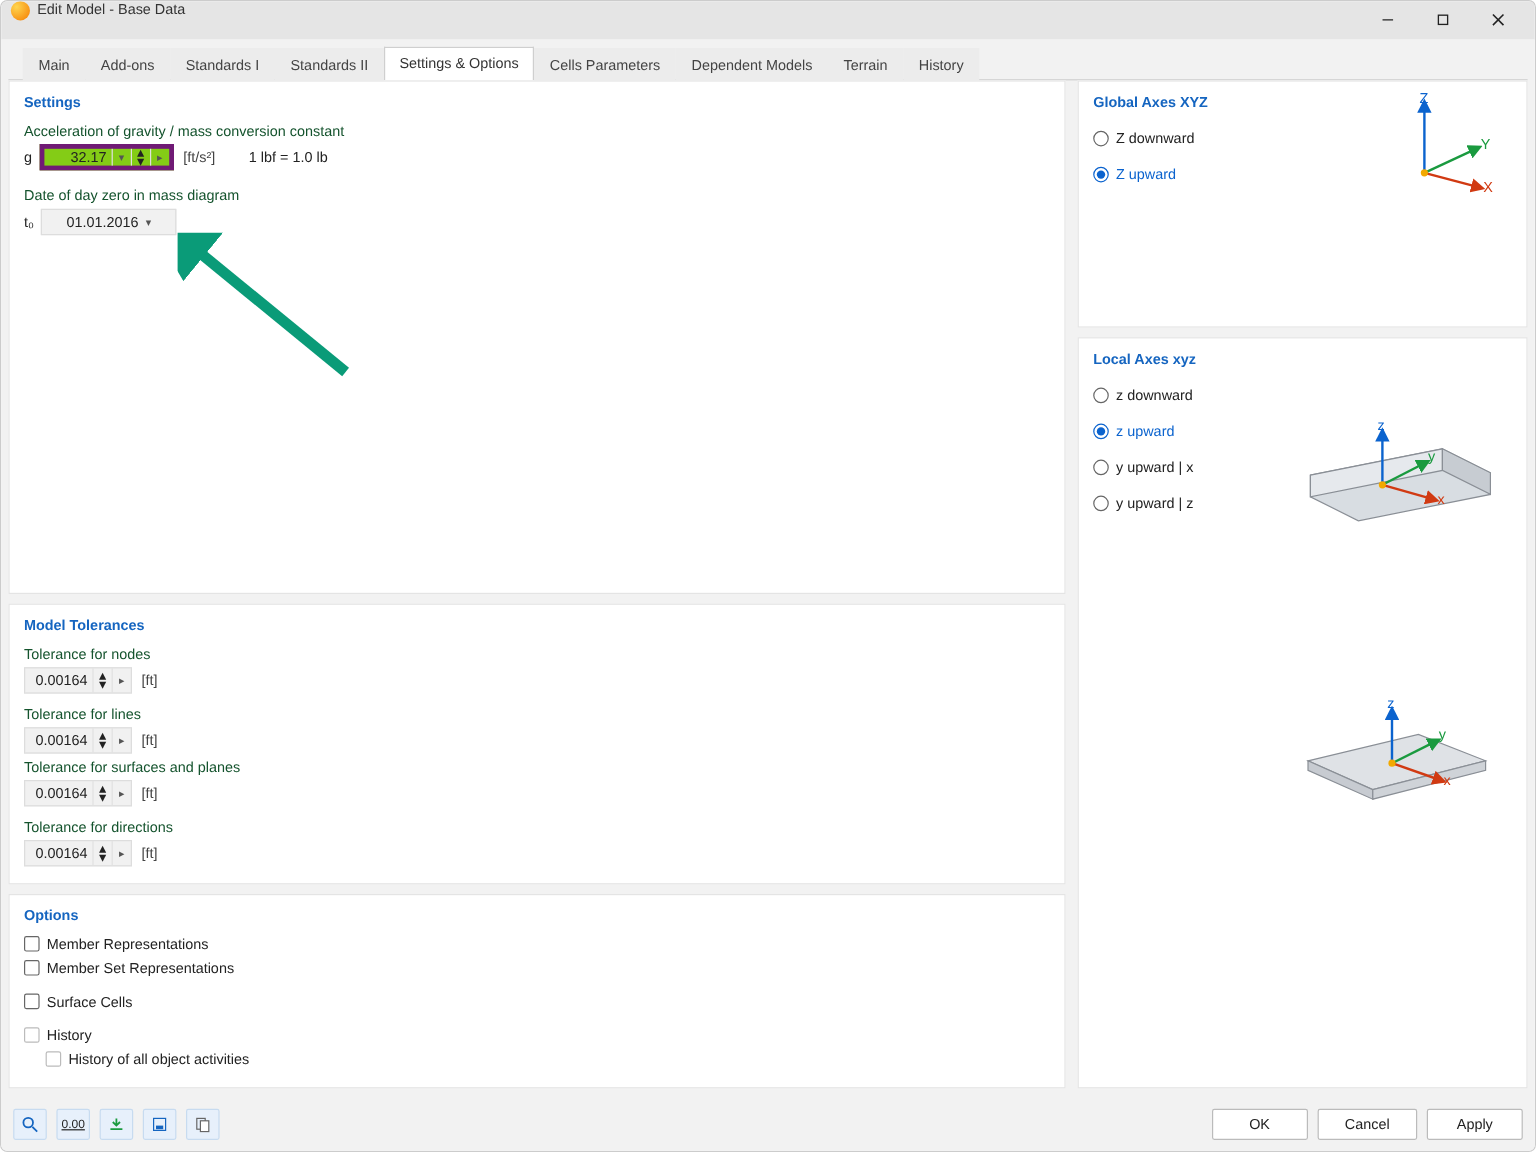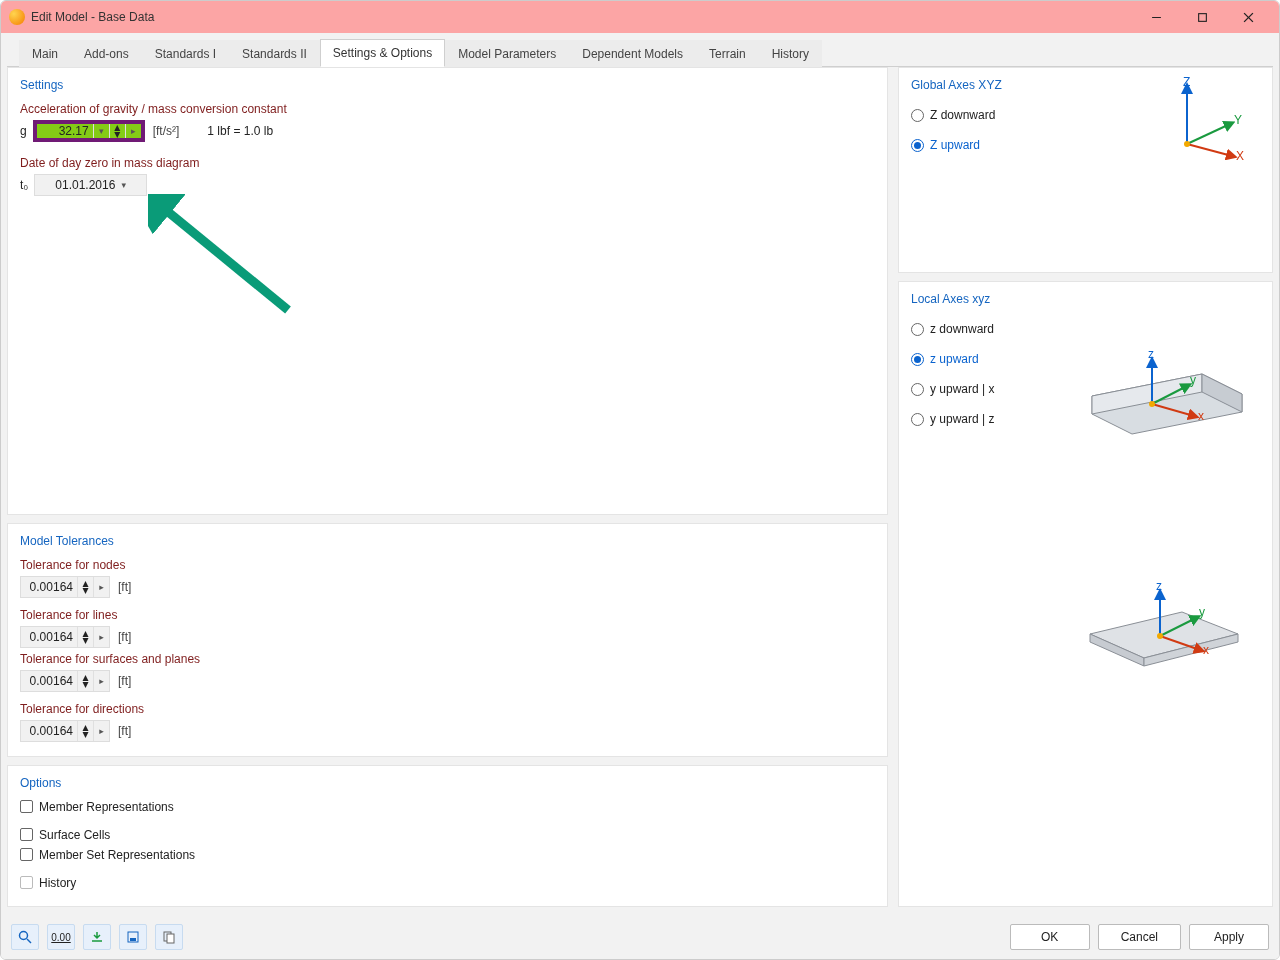--- a/index.html
+++ b/index.html
@@ -1,32 +1,32 @@
 <!DOCTYPE html>
 <html><head>
 <meta charset="utf-8">
 <style>
 *{box-sizing:border-box;margin:0;padding:0;font-family:"Segoe UI",Tahoma,sans-serif;font-size:12px;color:#222}
 body{background:#fff;width:1280px;height:960px;position:relative;overflow:hidden;border:1px solid #ccc;border-radius:6px}
-.titlebar{height:32px;display:flex;align-items:center;padding:0 8px;background:#fca5a5}
+.titlebar{height:32px;display:flex;padding:0 8px;background:#e5e5e5}
 .titlebar .ticon{width:16px;height:16px;margin-right:6px;background:radial-gradient(circle at 30% 30%,#ffd54f,#f57c00);border-radius:50%;display:inline-block}
 .titlebar .title{flex:1;font-size:12px;color:#333}
 .winbtns{display:flex;gap:0}.winbtn{width:46px;height:30px;display:flex;align-items:center;justify-content:center;font-size:14px;color:#222}
 .winbtn svg{width:11px;height:11px}
 .bodywrap{position:absolute;top:32px;left:0;right:0;bottom:0;background:#f2f2f2;padding:4px 6px 48px 6px}
 .tabs{height:30px;display:flex;align-items:flex-end;gap:0;padding-left:12px;border-bottom:1px solid #cfcfcf}
 .tab{padding:6px 12px;background:#ececec;color:#444;border:1px solid transparent;border-bottom:none;position:relative;top:1px;cursor:default}
 .tab.active{background:#fff;border:1px solid #cfcfcf;border-bottom:1px solid #fff;color:#333}
 .content{display:flex;gap:10px;height:calc(100% - 34px);margin-top:0}
 .leftcol{flex:1;display:flex;flex-direction:column;gap:8px}
 .rightcol{width:375px;display:flex;flex-direction:column;gap:8px}
 .panel{background:#fff;border:1px solid #e4e4e4;padding:10px 12px}
-.panel h3{color:#1565c0;font-size:12px;font-weight:400;margin-bottom:10px}
+.panel h3{color:#1565c0;font-size:12px;font-weight:700;margin-bottom:10px}
 .fldrow{display:flex;align-items:center;gap:6px;margin:4px 0}
-.lbl{color:#7f1d1d}
+.lbl{color:#14532d}
 .spin{display:inline-flex;align-items:center;background:#f1f1f1;border:1px solid #ddd;height:22px}
 .spin input{width:56px;text-align:right;padding:0 4px;border:none;background:transparent;font-size:12px}
 .spin .chev,.spin .ud,.spin .tri{width:16px;height:100%;display:flex;align-items:center;justify-content:center;border-left:1px solid #e0e0e0;font-size:9px;color:#555}
 .spin .ud{flex-direction:column;font-size:7px;line-height:7px}
 .unit{color:#444;margin-left:2px}
 .datebox{display:inline-flex;align-items:center;background:#f1f1f1;border:1px solid #ddd;height:22px;padding:0 20px;gap:6px}
 .datebox .dv{font-size:12px}
 .radio{display:flex;align-items:center;gap:6px;margin:16px 0}
 .radio .rdot{width:13px;height:13px;border:1.5px solid #666;border-radius:50%;display:inline-flex;align-items:center;justify-content:center}
 .radio.sel .rdot{border-color:#0b63ce}
@@ -72,21 +72,21 @@
   </div>
 </div>
 
 <div class="bodywrap">
   <div class="tabs">
     <div class="tab">Main</div>
     <div class="tab">Add-ons</div>
     <div class="tab">Standards I</div>
     <div class="tab">Standards II</div>
     <div class="tab active">Settings &amp; Options</div>
-    <div class="tab">Model Parameters</div>
+    <div class="tab">Cells Parameters</div>
     <div class="tab">Dependent Models</div>
     <div class="tab">Terrain</div>
     <div class="tab">History</div>
   </div>
 
   <div class="content">
     <div class="leftcol">
       <div class="panel settings-panel">
         <h3>Settings</h3>
         <div class="lbl">Acceleration of gravity / mass conversion constant</div>
@@ -178,31 +178,35 @@
           <span class="unit">[ft]</span>
         </div>
       </div>
 
       <div class="panel options">
         <h3>Options</h3>
         <div class="chk">
             <span class="box"></span>
             <span>Member Representations</span>
           </div>
+        <div class="chk">
+            <span class="box"></span>
+            <span>Member Set Representations</span>
+          </div>
         <div class="chk" style="margin-top:14px">
             <span class="box"></span>
             <span>Surface Cells</span>
           </div>
-        <div class="chk">
-            <span class="box"></span>
-            <span>Member Set Representations</span>
-          </div>
         <div class="chk dis" style="margin-top:14px">
             <span class="box"></span>
             <span>History</span>
+          </div>
+        <div class="chk dis" style="margin-left:18px">
+            <span class="box"></span>
+            <span>History of all object activities</span>
           </div>
       </div>
     </div>
 
     <div class="rightcol">
       <div class="panel" style="height:206px;position:relative">
         <h3>Global Axes XYZ</h3>
         <div class="radio">
             <span class="rdot"></span>
             <span class="rl">Z downward</span>

